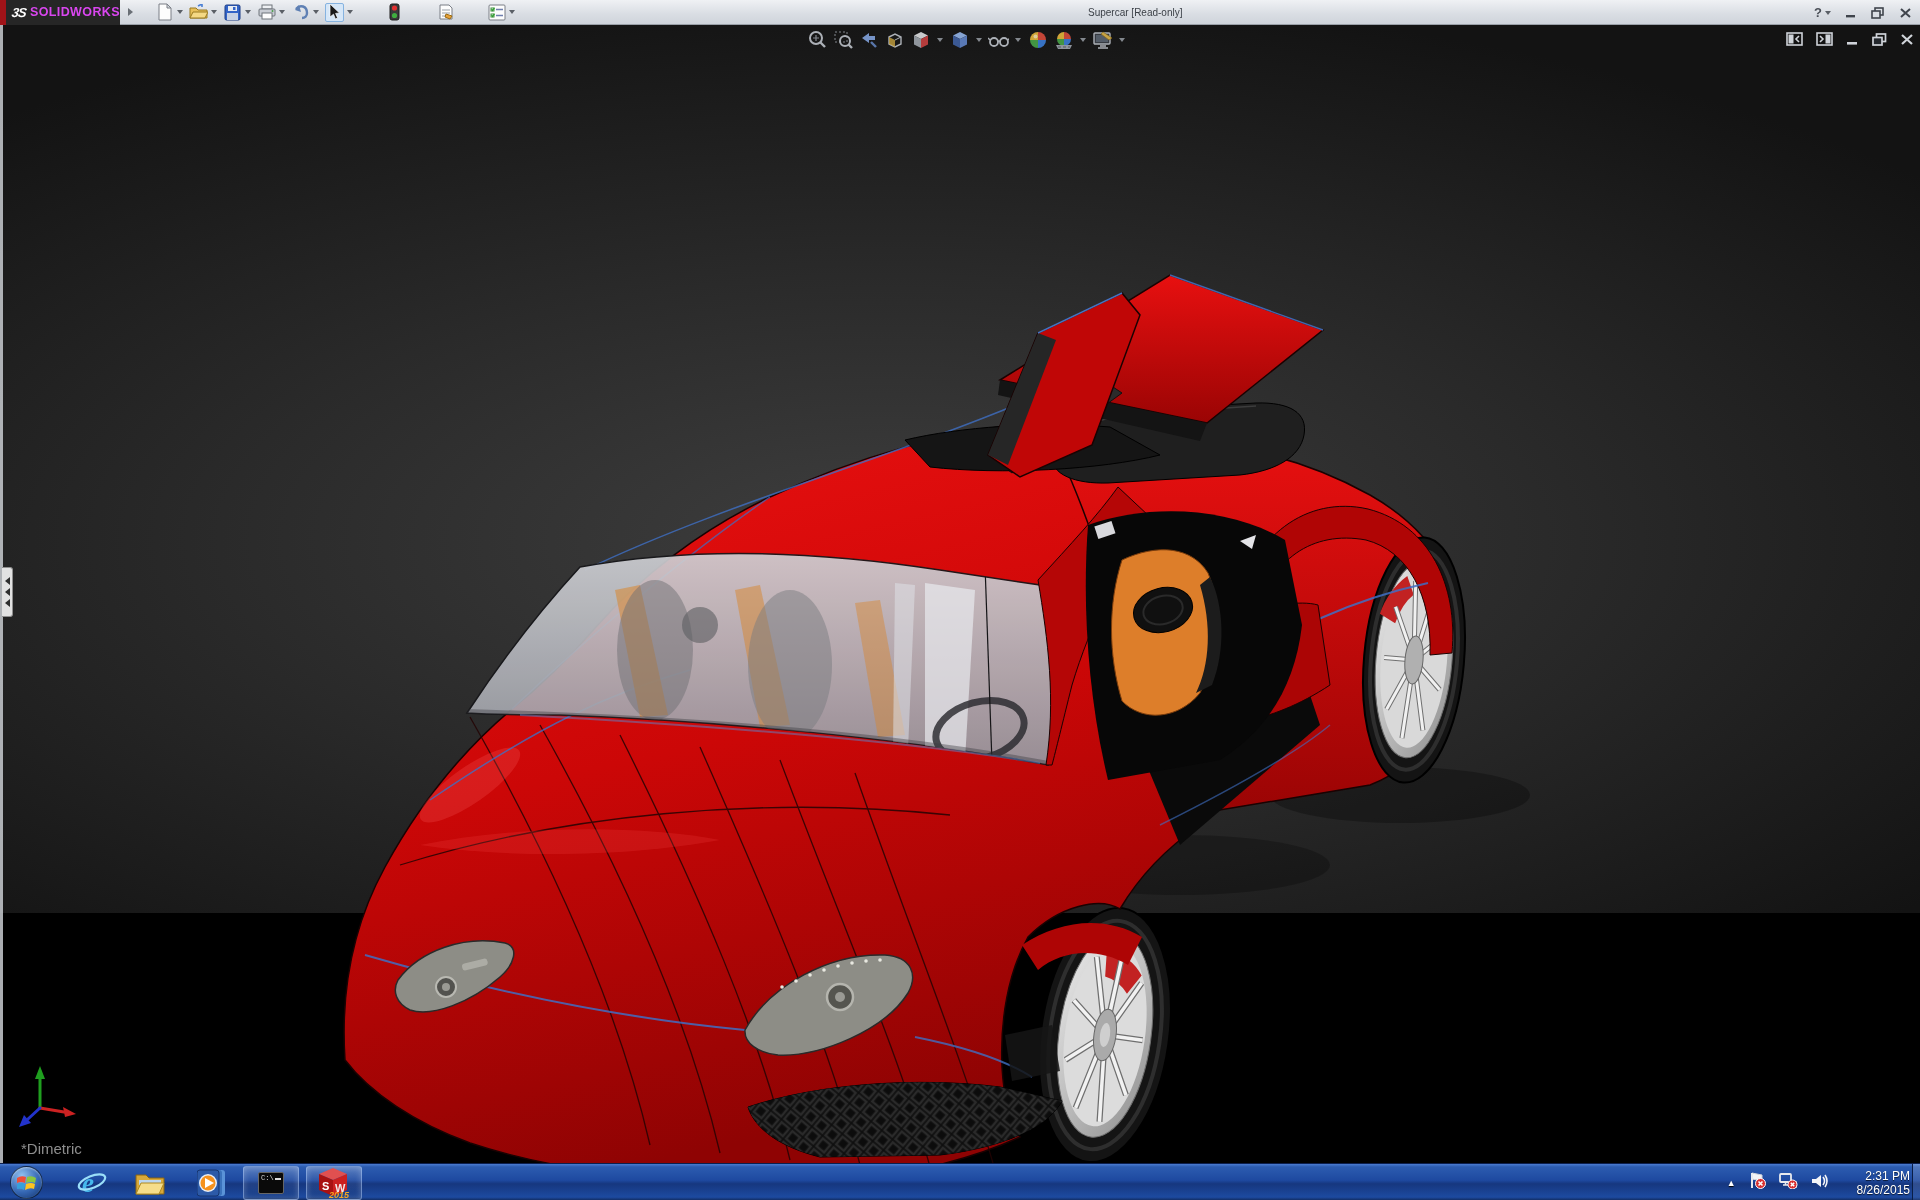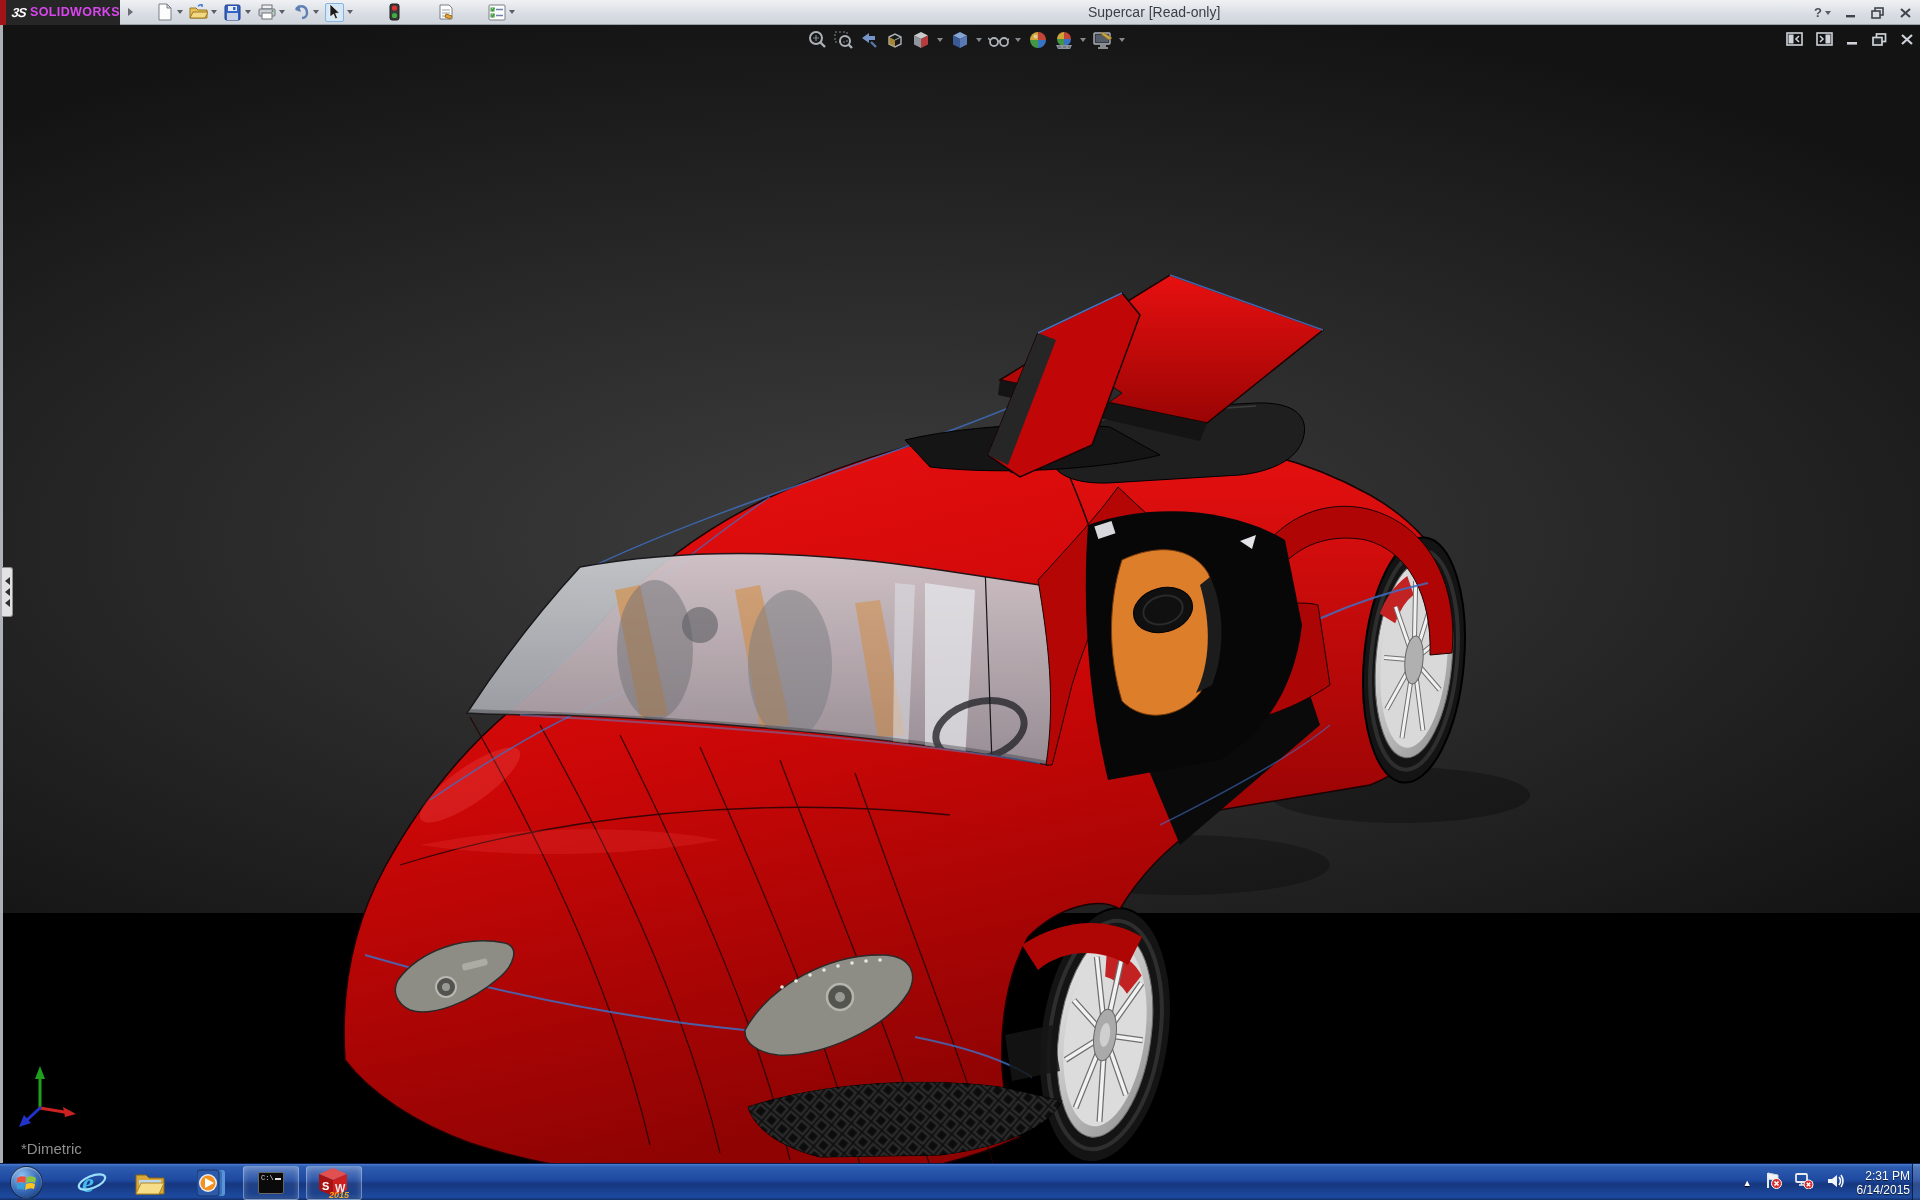--- a/index.html
+++ b/index.html
@@ -19,21 +19,21 @@
   .brand-expand { width:0; height:0; border-left:5px solid #6a6f76; border-top:4px solid transparent;
     border-bottom:4px solid transparent; margin-left:8px; }
   .qtb { display:flex; align-items:center; margin-left:22px; height:25px; }
   .qtb-item { display:flex; align-items:center; margin-right:6px; }
   .qtb-ico { width:19px; height:19px; display:flex; align-items:center; justify-content:center; }
   .caret { width:0; height:0; border-top:4px solid #5a5f66; border-left:3.5px solid transparent;
     border-right:3.5px solid transparent; margin-left:3px; }
   .pressed { background:#d6e7f8; border:1px solid #86b3e0; border-radius:2px; padding:1px 2px; }
   .group-gap { width:26px; }
   .win-title { position:absolute; left:1088px; top:0; height:30px; line-height:25px;
-    font-size:14px; color:#3a3f46; }
+    font-size:10px; color:#3a3f46; }
   .win-ctrls { position:absolute; right:8px; top:0; height:25px; display:flex; align-items:center; gap:14px; }
   .help-glyph { font-size:13px; font-weight:bold; color:#4a4f57; }
   .wc-svg { display:block; }
 
   
   .viewport { position:absolute; left:0; top:25px; width:1920px; height:888px;
     background:radial-gradient(ellipse 72% 62% at 46% 58%, #3e3e3e 0%, #2a2a2a 48%, #131313 100%); }
   .left-strip { position:absolute; left:0; top:0; width:3px; height:1138px; background:#c8cbd0; opacity:.85; }
   .fm-tab { position:absolute; left:2px; top:542px; width:11px; height:50px; background:#e2e2e2;
     border:1px solid #8f8f8f; border-left:none; border-radius:0 3px 3px 0;
@@ -59,21 +59,21 @@
   .orb { position:absolute; left:10px; top:2px; width:33px; height:33px; border-radius:50%;
     background:radial-gradient(circle at 35% 28%, #8fc0f0, #3567b4 55%, #123066 100%);
     border:1px solid rgba(0,0,0,.55); box-shadow:inset 0 1px 2px rgba(255,255,255,.5); }
   .orb svg { position:absolute; left:6px; top:7px; }
   .tb-ico { position:absolute; top:3px; width:32px; height:32px; display:flex; align-items:center; justify-content:center; }
   .tb-btn { position:absolute; top:2px; width:56px; height:34px; border:1px solid rgba(190,215,255,.5);
     border-radius:3px; background:linear-gradient(rgba(255,255,255,.22), rgba(255,255,255,.06) 48%, rgba(0,0,0,.12));
     box-shadow:inset 0 0 6px rgba(255,255,255,.25); display:flex; align-items:center; justify-content:center; }
   .tray { position:absolute; right:10px; top:0; height:37px; display:flex; align-items:center; gap:13px; }
   .tray-chevron { color:#fff; font-size:9px; text-shadow:0 1px 1px #000; }
-  .clock { text-align:right; color:#fff; font-size:12px; line-height:14px; text-shadow:0 1px 1px rgba(0,0,0,.7); margin-left:0; }
+  .clock { text-align:right; color:#fff; font-size:12px; line-height:14px; text-shadow:0 1px 1px rgba(0,0,0,.7); margin-left:16px; }
   .show-desktop { position:absolute; right:0; top:0; width:8px; height:37px;
     border-left:1px solid #0a1e46; background:linear-gradient(rgba(255,255,255,.18), rgba(255,255,255,.05)); }
   .cmd-face { width:26px; height:22px; background:#0a0a0a; border:1px solid #666; border-radius:2px;
     color:#dcdcdc; font-family:"Liberation Mono", monospace; font-size:7px; padding:2px 2px; line-height:7px; }
   .cmd-face .cur { display:inline-block; width:6px; height:2px; background:#dcdcdc; margin-left:1px; }
 </style>
 </head>
 <body>
 
 <div class="titlebar">
@@ -606,17 +606,17 @@
       </svg>
     </span>
     <span>
       <svg width="17" height="16">
         <path d="M1,6 h4 l5,-4 v12 l-5,-4 h-4 z" fill="#f2f4f8"></path>
         <path d="M12,4 Q15,8 12,12 M14,2 Q18,8 14,14" stroke="#f2f4f8" stroke-width="1.6" fill="none"></path>
       </svg>
     </span>
     <div class="clock">
       <div>2:31 PM</div>
-      <div>6/14/2015</div>
+      <div>8/26/2015</div>
     </div>
   </div>
   <div class="show-desktop"></div>
 </div>
 
 </body></html>

